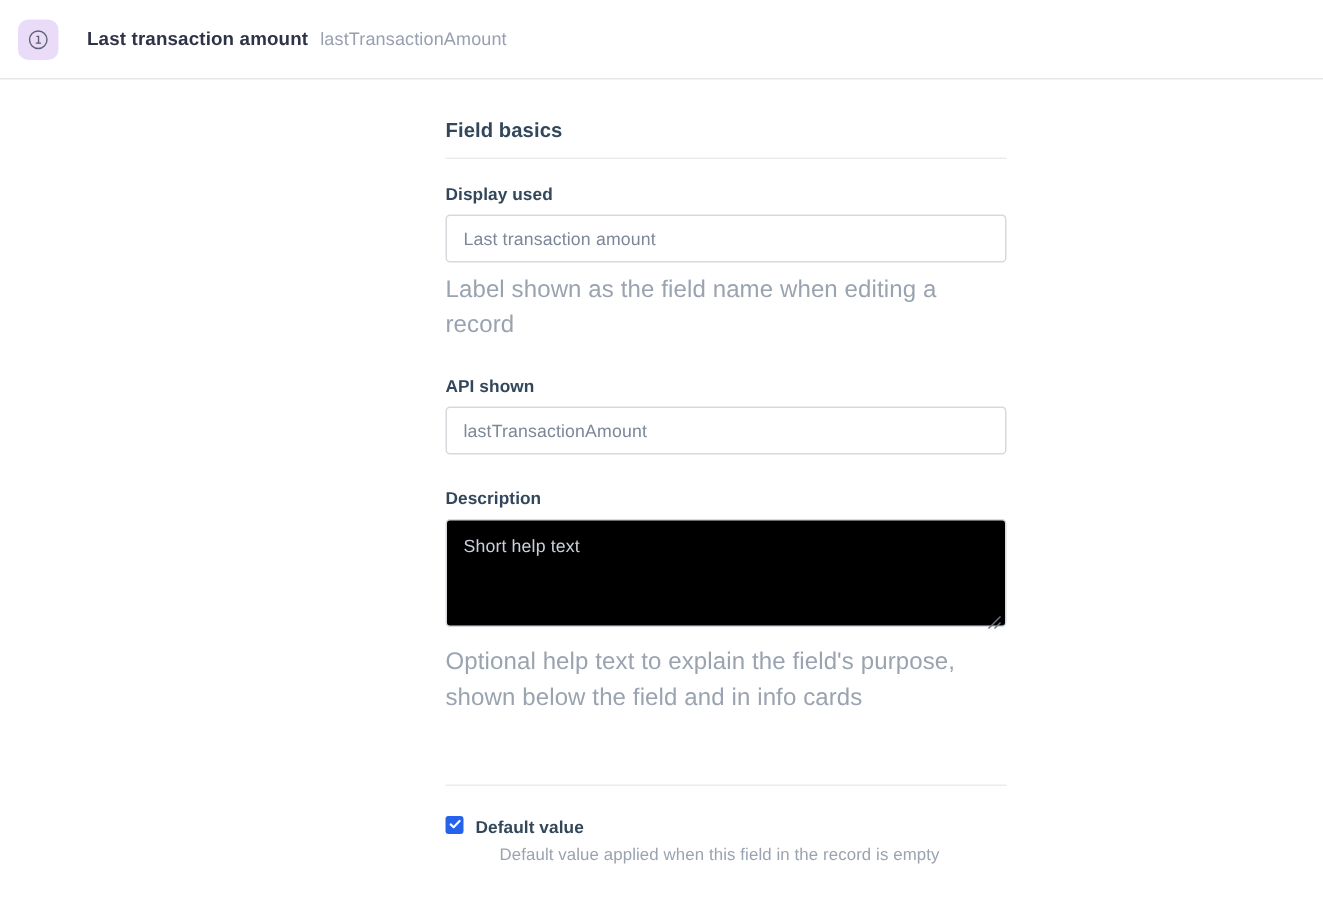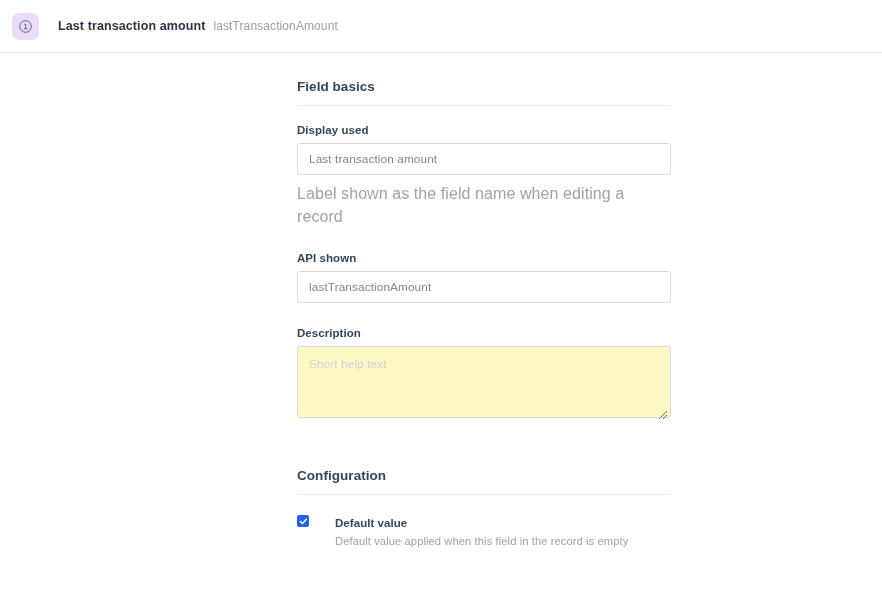--- a/index.html
+++ b/index.html
@@ -97,21 +97,21 @@
     letter-spacing: 0.1px;
   }
   .text-input::placeholder { color: #b9c0ca; }
 
   .textarea-wrap { position: relative; }
   .text-area {
     width: 100%;
     height: 72px;
     border: 1px solid #d6dade;
     border-radius: 3px;
-    background: #fef9c3;
+    background: #000000;
     padding: 9px 11px;
     font-size: 11.8px;
     color: #7c8798;
     font-family: "Liberation Sans", sans-serif;
     outline: none;
     resize: none;
     line-height: 1.4;
     letter-spacing: 0.1px;
   }
   .text-area::placeholder { color: #cbd1d8; }
@@ -130,21 +130,21 @@
     letter-spacing: 0.08px;
   }
 
   .gap-lg { height: 24px; }
   .gap-section { height: 46px; }
 
   
   .check-row {
     display: flex;
     align-items: flex-start;
-    gap: 26px;
+    gap: 8px;
     justify-content: center;
   }
   .checkbox {
     width: 12px; height: 12px;
     border-radius: 2px;
     flex: 0 0 auto;
     margin-top: 2px;
     cursor: pointer;
   }
   .checkbox.checked {
@@ -161,20 +161,21 @@
     color: #33475b;
     line-height: 1.25;
     letter-spacing: 0.05px;
   }
   .check-desc {
     font-size: 11.2px;
     color: #9aa3b0;
     line-height: 1.45;
     margin-top: 2px;
     letter-spacing: 0.08px;
+    margin-left: 16px;
   }
 </style>
 </head>
 <body>
 
 <div class="header">
   <div class="header-icon-box">
     <span>
       <svg width="15" height="15" viewBox="0 0 16 16" fill="none">
         <circle cx="8" cy="8" r="6.2" stroke="#5c6374" stroke-width="1"></circle>
@@ -210,25 +211,25 @@
     <div class="field-label">Description</div>
     <div class="textarea-wrap">
       <textarea class="text-area" placeholder="Short help text" style=""></textarea>
       <span class="resize-grip">
         <svg width="12" height="12" viewBox="0 0 12 12">
           <path d="M11 3 L3 11" stroke="#6b7280" stroke-width="1"></path>
           <path d="M11 7 L7 11" stroke="#6b7280" stroke-width="1"></path>
         </svg>
       </span>
     </div>
+    <div class="help-text">Optional help text to explain the field's purpose, shown below the field and in info cards</div>
 
     <div class="gap-section"></div>
 
     
-    <div class="section-title">Configuration</div>
     <div class="section-rule"></div>
 
     <div class="check-row">
       <span class="checkbox checked">
         <svg width="9" height="9" viewBox="0 0 10 10">
           <path d="M1.6 5.1 L3.8 7.2 L8.2 2.6" stroke="#ffffff" stroke-width="1.6" fill="none" stroke-linecap="round" stroke-linejoin="round"></path>
         </svg>
       </span>
       <span class="check-texts">
         <span class="check-title">Default value</span>

